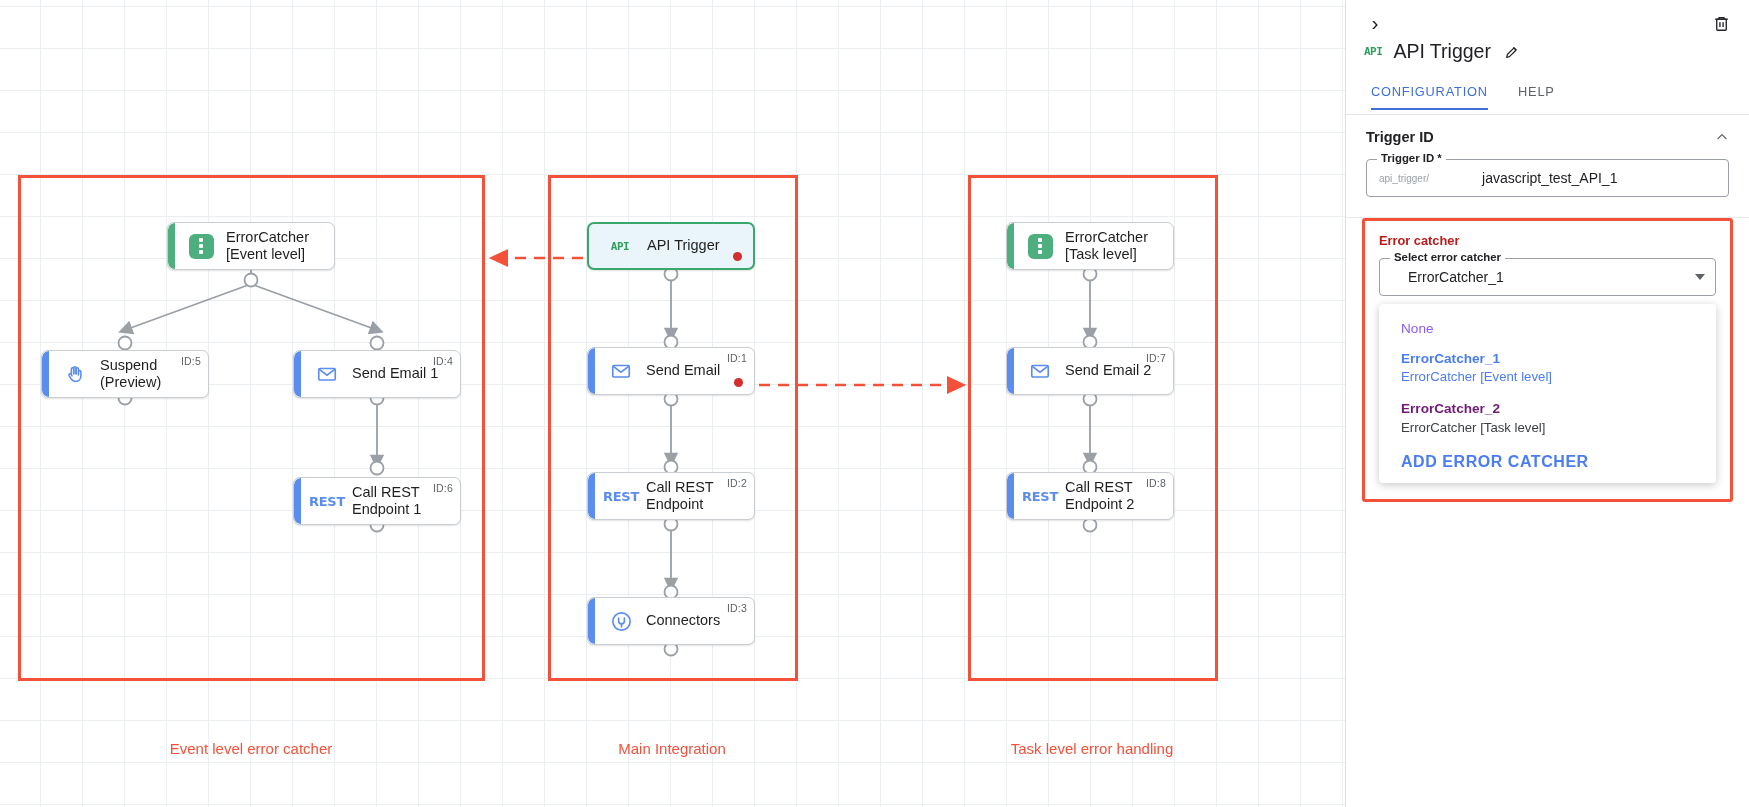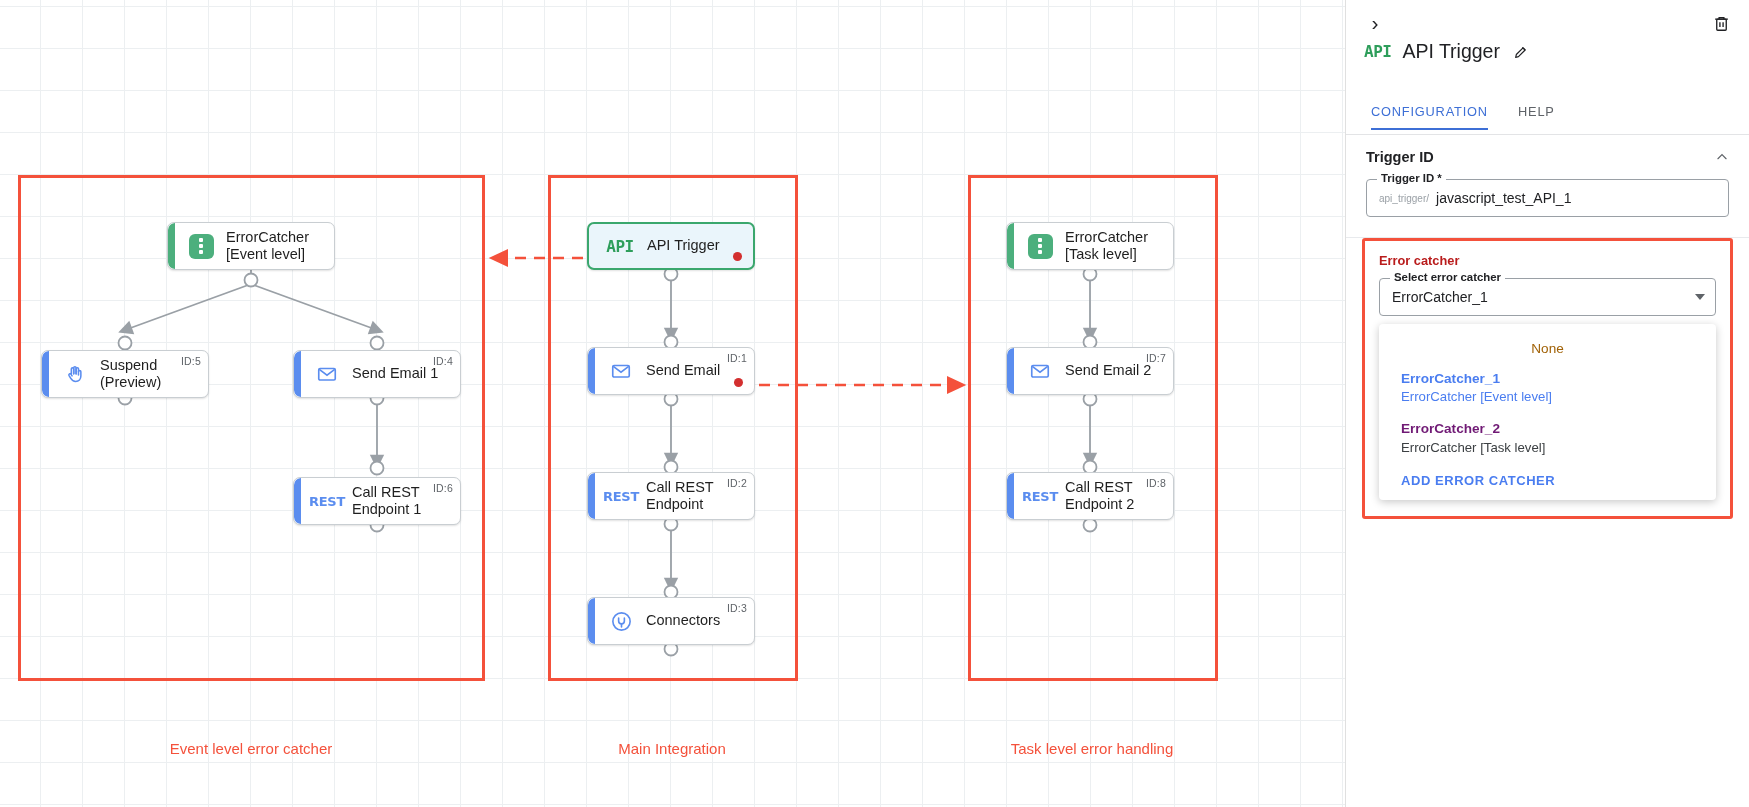--- a/index.html
+++ b/index.html
@@ -56,21 +56,21 @@
   }
   .node .reddot{
     position:absolute;right:11px;bottom:7px;width:9px;height:9px;border-radius:50%;background:#d32f2f;
   }
   .node.selected{
     background:#eaf5fb;border:2px solid #3aa76d;
   }
 
   
   .api-glyph{
-    font-family:"DejaVu Sans Mono", monospace;font-weight:700;font-size:16px;
+    font-family:"DejaVu Sans Mono", monospace;font-weight:700;font-size:11px;
     letter-spacing:-.5px;
   }
   .api-glyph.green{color:#2e9e5b;}
   .rest-glyph{
     font-family:"DejaVu Sans", sans-serif;font-weight:700;font-size:13px;color:#5b8def;
     letter-spacing:-.3px;
   }
   .catcher-ic{
     width:25px;height:25px;border-radius:6px;background:#4caf7d;
     display:flex;align-items:center;justify-content:center;
@@ -94,79 +94,79 @@
   .trash-btn{
     position:absolute;right:14px;top:9px;width:28px;height:28px;
     display:flex;align-items:center;justify-content:center;cursor:pointer;
   }
   .panel-title-row{
     position:absolute;left:18px;top:40px;display:flex;align-items:center;gap:11px;
   }
   .panel-title-row .ptitle{font-size:19.5px;color:#202124;}
   .edit-btn{width:20px;height:20px;display:flex;align-items:center;justify-content:center;cursor:pointer;}
 
-  .tabs{position:relative;height:30px;border-bottom:1px solid #e3e4e6;margin-top:20px;}
+  .tabs{position:relative;height:30px;border-bottom:1px solid #e3e4e6;}
   .tab{
     position:absolute;top:0;font-size:12.8px;letter-spacing:.8px;cursor:pointer;
     padding-bottom:9px;
   }
   .tab.active{color:#3d6fd6;border-bottom:2.5px solid #3d6fd6;}
   .tab.idle{color:#5f6368;}
 
   .section{border-bottom:1px solid #e8eaed;}
   .section-head{
     position:relative;height:44px;display:flex;align-items:center;
     padding:0 20px;
   }
   .section-head .stitle{font-size:14.5px;font-weight:bold;color:#202124;}
   .chev{position:absolute;right:20px;top:50%;transform:translateY(-50%);width:14px;height:14px;}
 
   .field-wrap{padding:0 20px 20px 20px;}
   .outlined{
     position:relative;border:1px solid #9aa0a6;border-radius:4px;height:38px;
-    display:flex;align-items:center;padding:0 12px;box-sizing:border-box;
+    display:flex;align-items:center;padding:0 12px;box-sizing:border-box;gap:46px;
   }
   .outlined .legend{
     position:absolute;left:10px;top:-8px;background:#fff;padding:0 4px;
     font-size:11.4px;font-weight:bold;color:#202124;white-space:nowrap;
   }
   .prefix{color:#9aa0a6;font-size:10px;margin-right:7px;}
   .valuetext{color:#202124;font-size:14px;}
 
   .err-box{
     margin:0 16px;border:3px solid #f4513b;border-radius:3px;
     padding:12px 14px 16px 14px;position:relative;box-sizing:border-box;
   }
   .err-box .eclabel{font-size:12.8px;font-weight:bold;color:#b91c1c;margin-bottom:10px;}
 
   .select-outlined{
     position:relative;border:1px solid #9aa0a6;border-radius:4px;height:38px;
-    display:flex;align-items:center;padding:0 12px;box-sizing:border-box;cursor:pointer;text-align:center;
+    display:flex;align-items:center;padding:0 28px;box-sizing:border-box;cursor:pointer;text-align:center;
   }
   .select-outlined .legend{
     position:absolute;left:10px;top:-8px;background:#fff;padding:0 4px;
     font-size:11.4px;font-weight:bold;color:#202124;white-space:nowrap;
   }
   .caret{position:absolute;right:10px;top:50%;transform:translateY(-50%);
     width:0;height:0;border-left:5px solid transparent;border-right:5px solid transparent;
     border-top:6px solid #5f6368;}
 
   .dropdown{
     margin-top:8px;background:#fff;border-radius:4px;
     box-shadow:0 2px 8px rgba(0,0,0,.22);padding:10px 0 8px 0;
   }
   .dd-item{padding:7px 22px;cursor:pointer;}
   .dd-item .l1{font-size:13.6px;line-height:1.35;}
   .dd-item .l2{font-size:13.2px;line-height:1.35;}
   .dd-item.sel .l1{color:#4a7df0;font-weight:bold;}
   .dd-item.sel .l2{color:#4a7df0;}
   .dd-item .l1.bold{font-weight:bold;color:#701a75;}
   .dd-item .l2.norm{color:#3c4043;}
-  .dd-item .plain{font-size:13.6px;color:#a16207;text-align:center;}
-  .dd-action{padding:10px 22px 4px 22px;font-size:13px;font-weight:bold;
+  .dd-item .plain{font-size:13.6px;color:#8b5cf6;}
+  .dd-action{padding:10px 22px 4px 22px;font-size:16px;font-weight:bold;
     letter-spacing:.55px;color:#4a7df0;cursor:pointer;}
 </style>
 </head>
 <body>
 
 <div class="app">
 
   <div class="canvas">
 
     <svg class="svg-layer">

